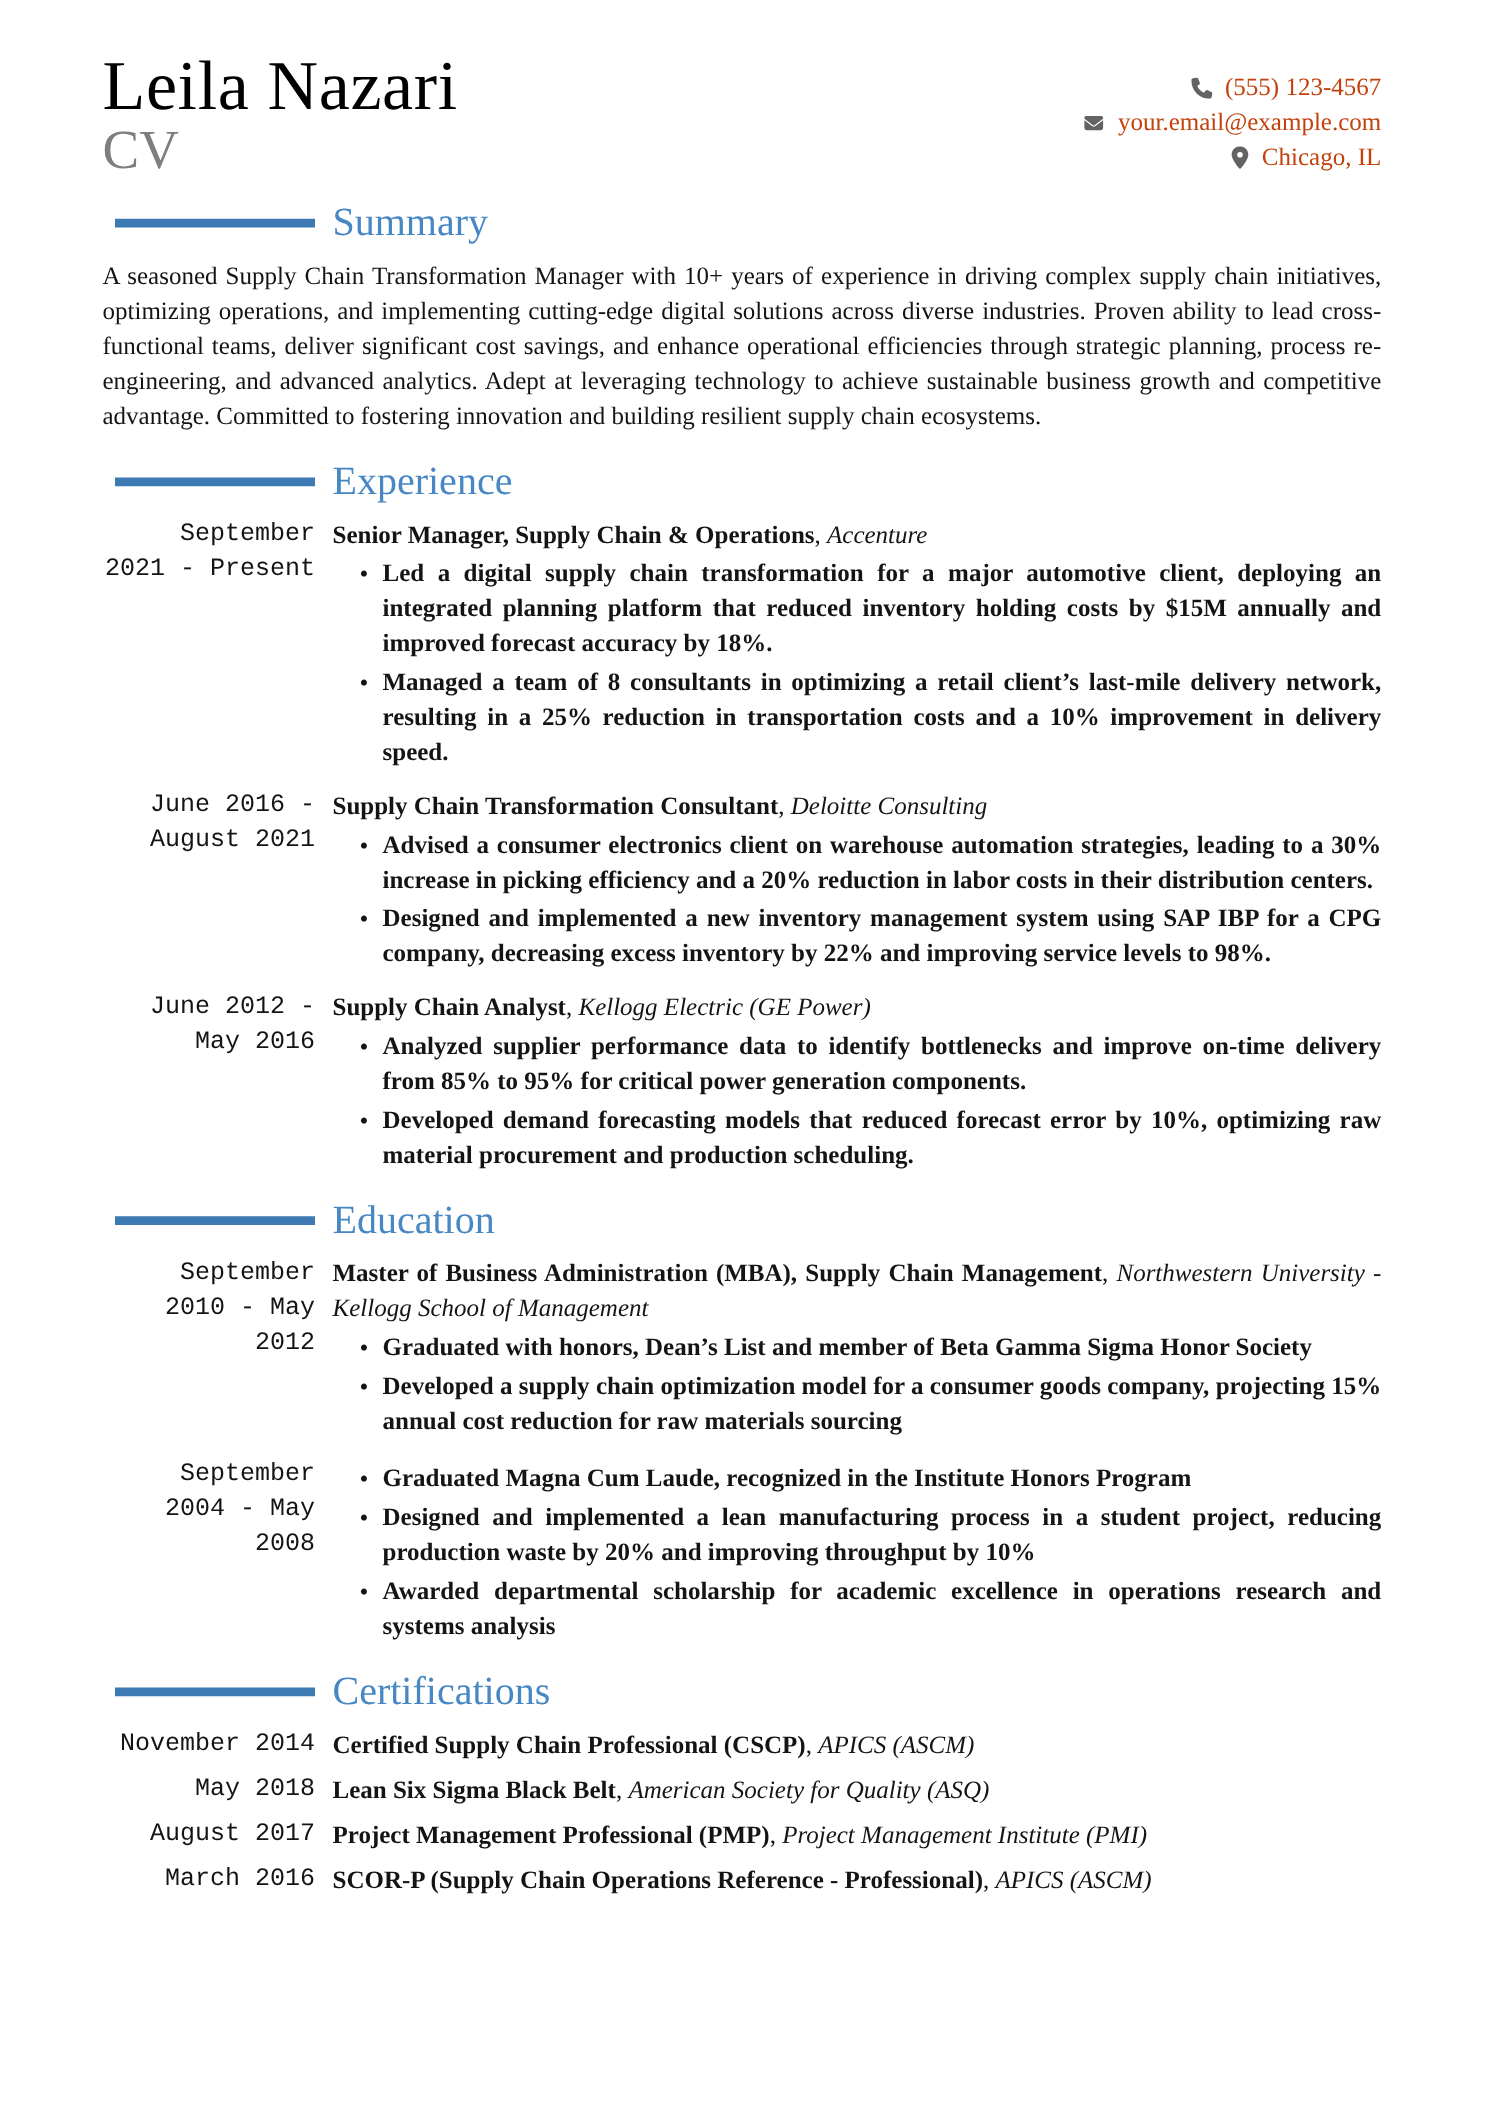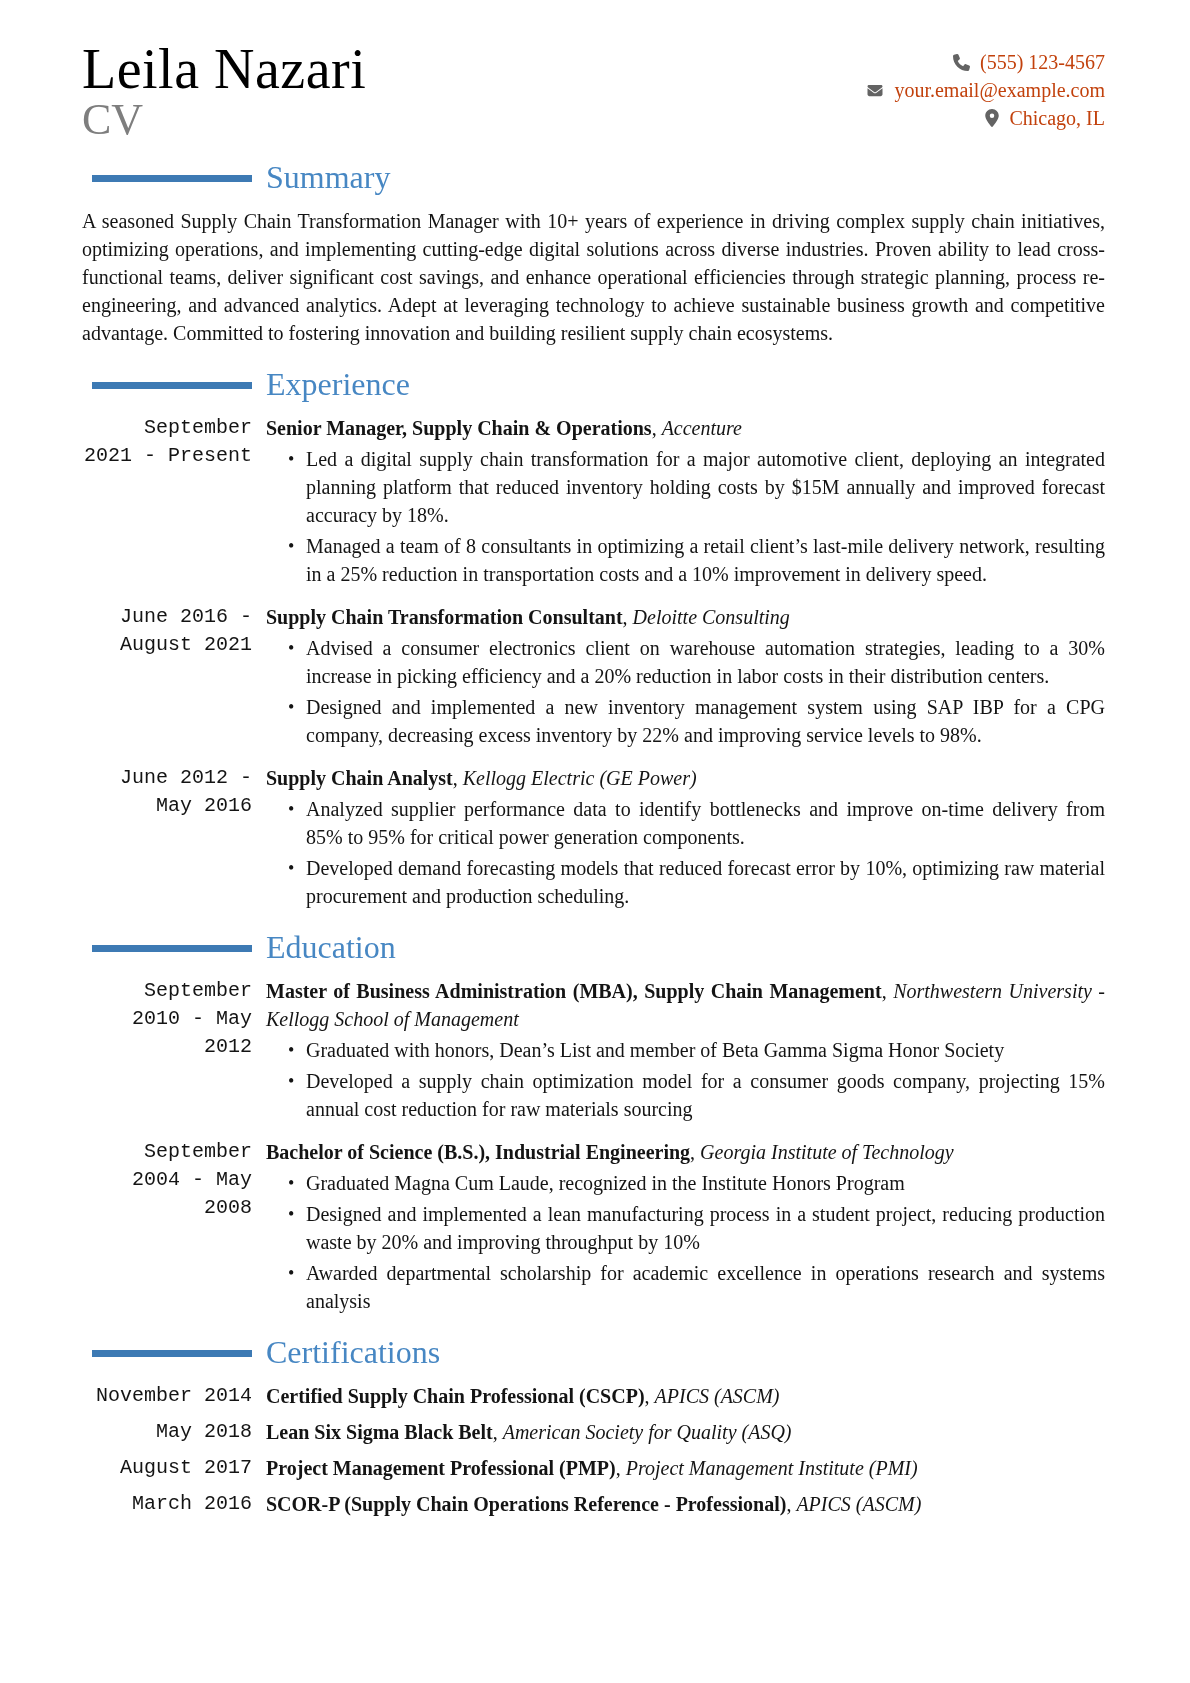--- a/index.html
+++ b/index.html
@@ -10,21 +10,21 @@
     padding: 40px 85px 0 82px;
     background: #ffffff;
     font-family: "Liberation Serif", "DejaVu Serif", serif;
     font-size: 20px;
     line-height: 28px;
     color: #141414;
     overflow: hidden;
   }
 
   
-  .cv-header { display: flex; justify-content: space-between; align-items: flex-start; }
+  .cv-header { display: flex; justify-content: space-between; align-items: flex-end; }
   .person-name {
     margin: 0;
     font-size: 56px;
     line-height: 58px;
     font-weight: normal;
     color: #000000;
     letter-spacing: 0.5px;
   }
   .cv-label {
     font-size: 44px;
@@ -89,20 +89,21 @@
   .t-italic { font-style: italic; }
   .sep { white-space: pre; }
 
   .bullets { margin: 2px 0 0 0; padding: 0; list-style: none; }
   .bullets li {
     position: relative;
     padding-left: 40px;
     margin-top: 3px;
     text-align: justify;
     hyphens: auto;
+    font-weight: bold;
   }
   .bullets li::before {
     content: "\2022";
     position: absolute;
     left: 22px;
     top: 0;
     font-size: 18px;
   }
 
   
@@ -208,21 +209,20 @@
           <li>Developed a supply chain optimization model for a consumer goods company, projecting 15% annual cost reduction for raw materials sourcing</li>
         </ul>
       </div>
     </div>
 
     <div class="grid-row entry">
       <div class="entry-date">September
 2004 - May
 2008</div>
       <div class="entry-body">
-        <p class="entry-title"><span class="t-bold">Bachelor of Science (B.S.), Industrial Engineering</span><span class="sep">, </span><span class="t-italic">Georgia Institute of Technology</span></p>
         <ul class="bullets">
           <li>Graduated Magna Cum Laude, recognized in the Institute Honors Program</li>
           <li>Designed and implemented a lean manufacturing process in a student project, reducing production waste by 20% and improving throughput by 10%</li>
           <li>Awarded departmental scholarship for academic excellence in operations research and systems analysis</li>
         </ul>
       </div>
     </div>
   </section>
 
   <section class="section">

